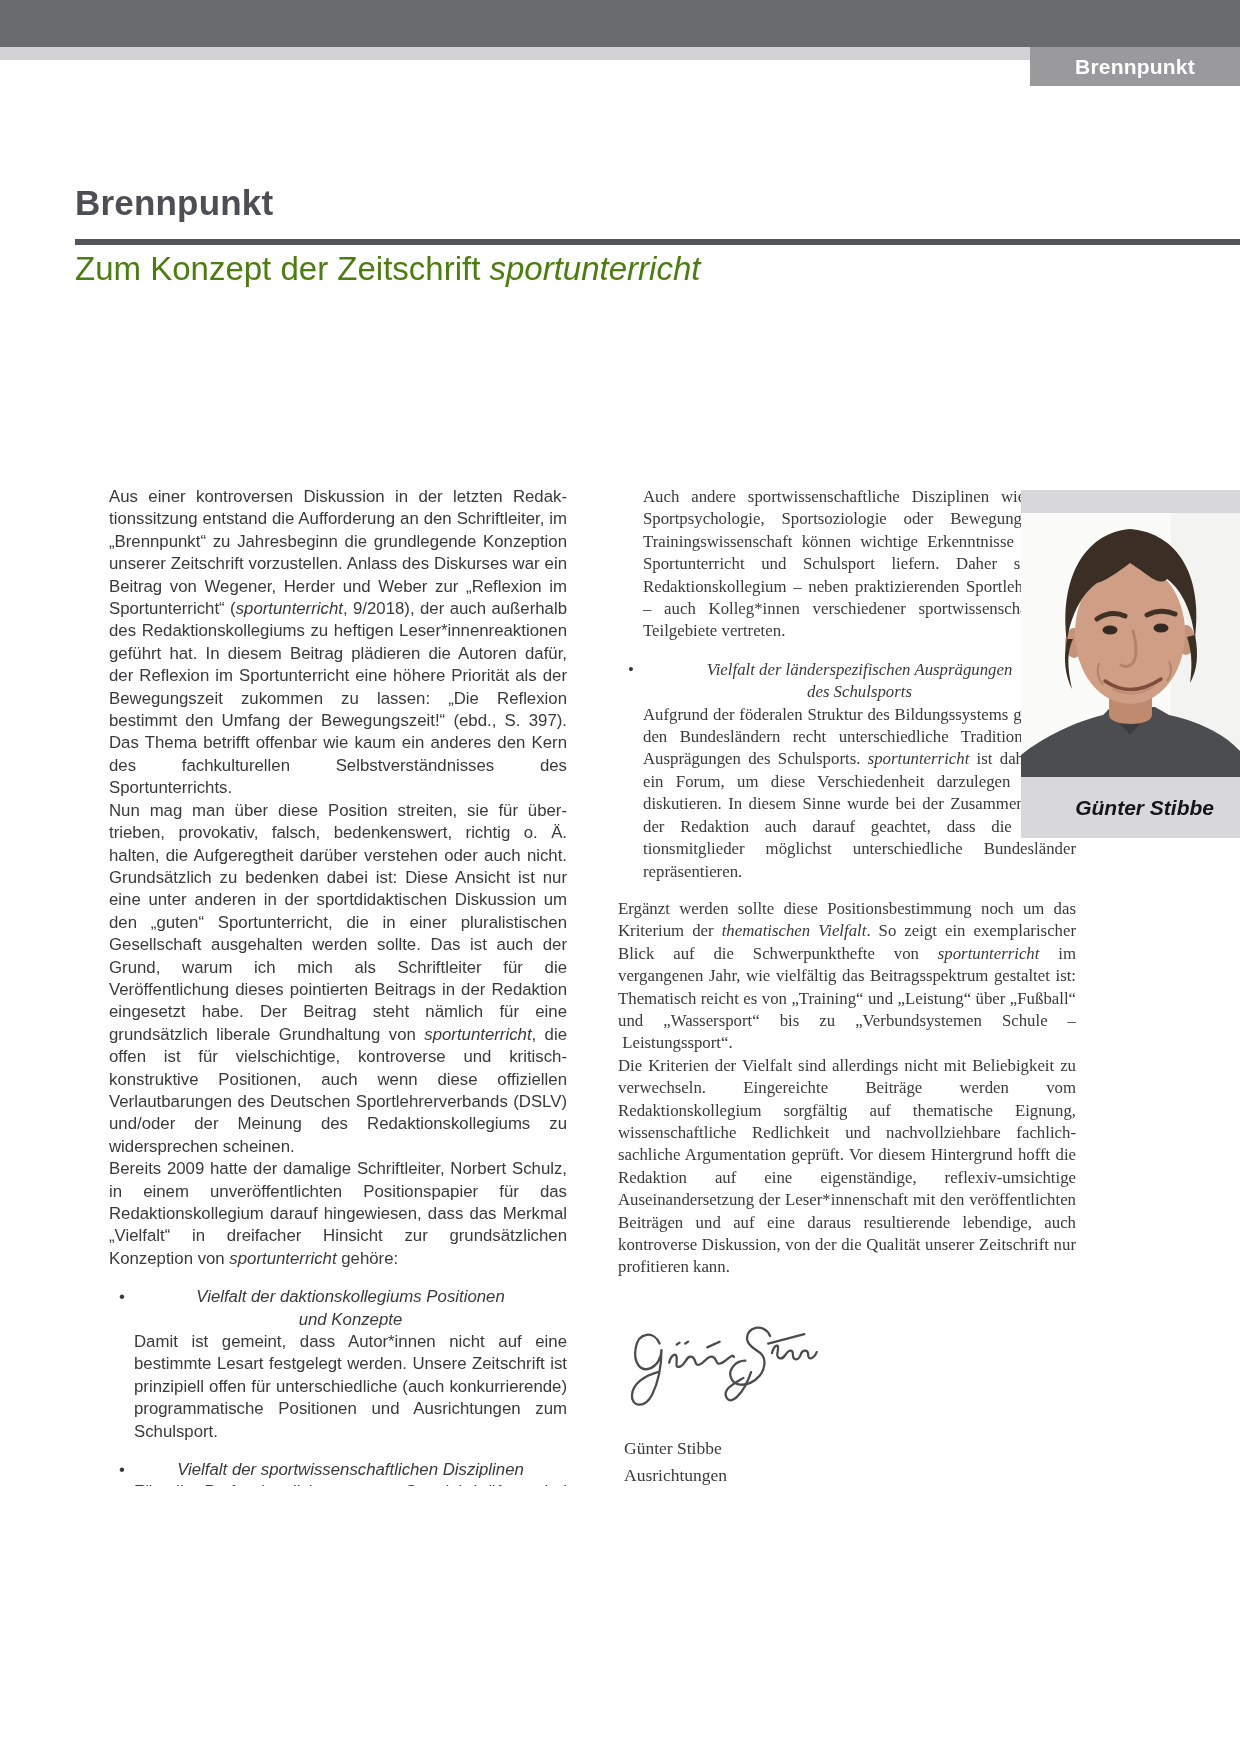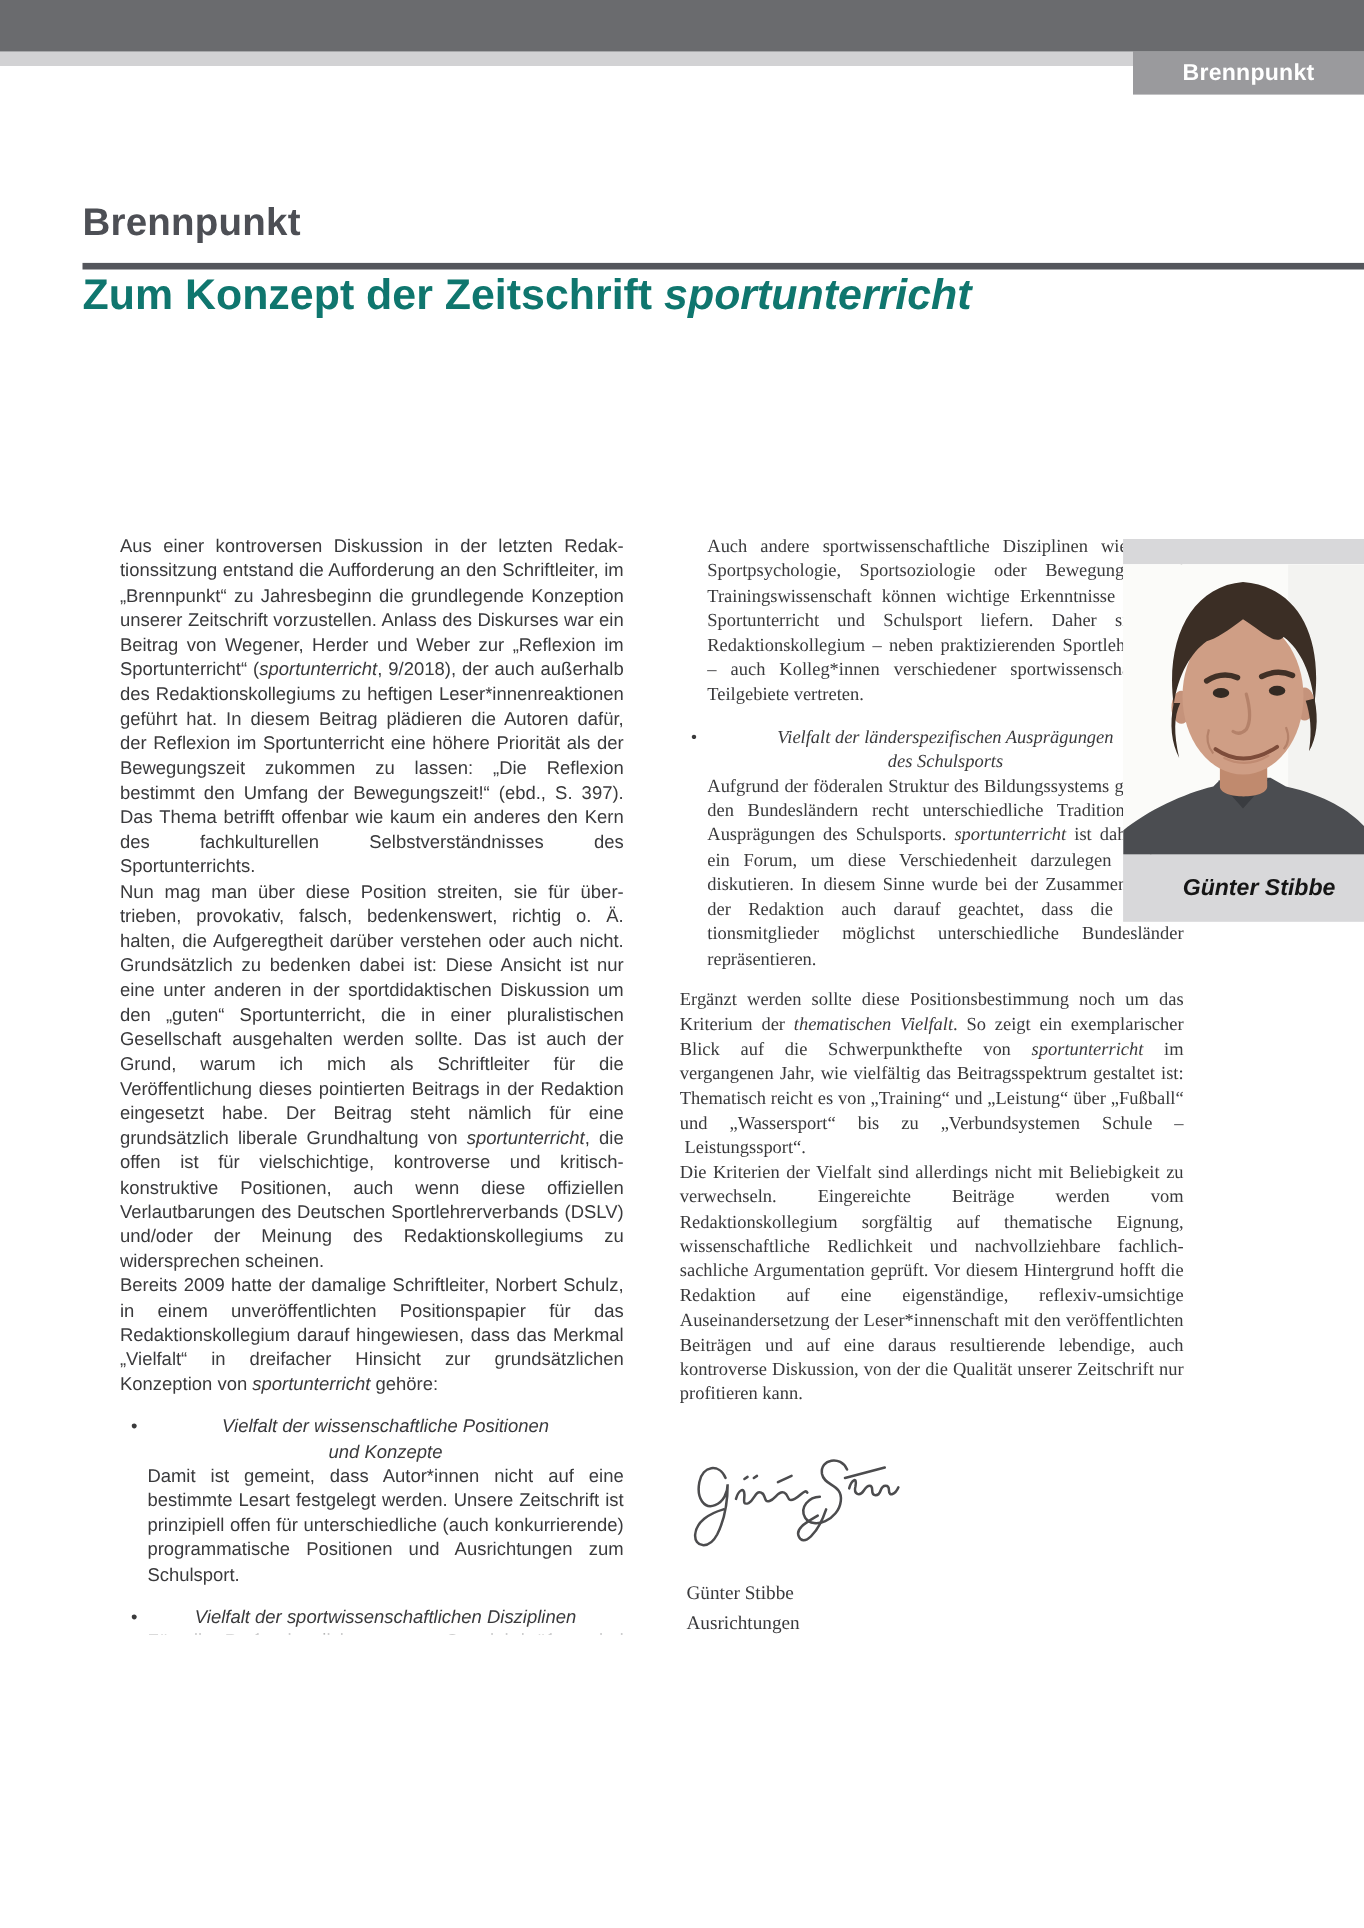--- a/index.html
+++ b/index.html
@@ -11,22 +11,22 @@
   .topbar{position:absolute;left:0;top:0;width:1240px;height:47px;background:#6a6b6e;}
   .topstrip{position:absolute;left:0;top:47px;width:1030px;height:13px;background:#d2d2d4;}
   .toptab{position:absolute;left:1030px;top:47px;width:210px;height:39px;background:#9a9a9d;
           display:flex;align-items:center;justify-content:center;
           color:#ffffff;font-size:21px;font-weight:bold;letter-spacing:.2px;}
 
   
   .section-title{position:absolute;left:75px;top:183px;font-size:35px;line-height:40px;
                  font-weight:bold;color:#4d4f55;letter-spacing:.2px;}
   .rule{position:absolute;left:75px;top:239px;width:1165px;height:6px;background:#54565c;}
-  .article-title{position:absolute;left:75px;top:250px;font-size:39px;line-height:38px;
-                 font-weight:bold;color:#0f766e;}
+  .article-title{position:absolute;left:75px;top:250px;font-size:33px;line-height:38px;
+                 font-weight:normal;color:#4d7c0f;}
 
   
   .col{position:absolute;top:486px;width:458px;font-size:16.8px;line-height:22.4px;
        color:#3a3a3c;text-align:justify;hyphens:manual;margin-left:34px;}
   #left-col{left:75px;}
   #right-col{left:584px;font-family:Liberation Serif, serif;}
   .block{margin:0;}
   .bullet{position:relative;padding-left:25px;margin-top:16px;}
   .bullet-cont{position:relative;padding-left:25px;}
   .bullet + .para{margin-top:15px;}
@@ -72,21 +72,21 @@
         <div class="btext">Aus einer kontroversen Diskussion in der letzten Redak­tionssitzung entstand die Aufforderung an den Schrift­leiter, im „Brennpunkt“ zu Jahresbeginn die grundle­gende Konzeption unserer Zeitschrift vorzustellen. An­lass des Diskurses war ein Beitrag von Wegener, Her­der und Weber zur „Reflexion im Sportunterricht“ (<i>sportunterricht</i>, 9/2018), der auch außerhalb des Redaktionskollegiums zu heftigen Leser*innenreaktio­nen geführt hat. In diesem Beitrag plädieren die Auto­ren dafür, der Reflexion im Sportunterricht eine höhere Priorität als der Bewegungszeit zukommen zu lassen: „Die Reflexion bestimmt den Umfang der Bewegungs­zeit!“ (ebd., S. 397). Das Thema betrifft offenbar wie kaum ein anderes den Kern des fachkulturellen Selbst­verständnisses des Sportunterrichts.</div>
       </div>
       <div class="block para">
         <div class="btext">Nun mag man über diese Position streiten, sie für über­trieben, provokativ, falsch, bedenkenswert, richtig o.&nbsp;Ä. halten, die Aufgeregtheit darüber verstehen oder auch nicht. Grundsätzlich zu bedenken dabei ist: Diese An­sicht ist nur eine unter anderen in der sportdidaktischen Diskussion um den „guten“ Sportunterricht, die in einer pluralistischen Gesellschaft ausgehalten werden sollte. Das ist auch der Grund, warum ich mich als Schriftleiter für die Veröffentlichung dieses pointierten Beitrags in der Redaktion eingesetzt habe. Der Beitrag steht näm­lich für eine grundsätzlich liberale Grundhaltung von <i>sportunterricht</i>, die offen ist für vielschichtige, kontro­verse und kritisch-konstruktive Positionen, auch wenn diese offiziellen Verlautbarungen des Deutschen Sport­lehrerverbands (DSLV) und/oder der Meinung des Re­daktionskollegiums zu widersprechen scheinen.</div>
       </div>
       <div class="block para">
         <div class="btext">Bereits 2009 hatte der damalige Schriftleiter, Norbert Schulz, in einem unveröffentlichten Positionspapier für das Redaktionskollegium darauf hingewiesen, dass das Merkmal „Vielfalt“ in dreifacher Hinsicht zur grundsätz­lichen Konzeption von <i>sportunterricht</i> gehöre:</div>
       </div>
       <div class="block bullet">
         <span class="dot">•</span>
-        <div class="bhead">Vielfalt der wissenschaftliche Positionen
+        <div class="bhead">Vielfalt der daktionskollegiums Positionen
 und Konzepte</div>
         <div class="btext">Damit ist gemeint, dass Autor*innen nicht auf eine bestimmte Lesart festgelegt werden. Unsere Zeit­schrift ist prinzipiell offen für unterschiedliche (auch konkurrierende) programmatische Positionen und Ausrichtungen zum Schulsport.</div>
       </div>
       <div class="block bullet">
         <span class="dot">•</span>
         <div class="bhead">Vielfalt der sportwissenschaftlichen Disziplinen</div>
         <div class="btext">Für die Professionalisierung von Sportlehrkräften sind nicht nur Sportpädagogik und -didaktik relevant.</div>
       </div>
     </div>
   <div class="col" id="right-col">

